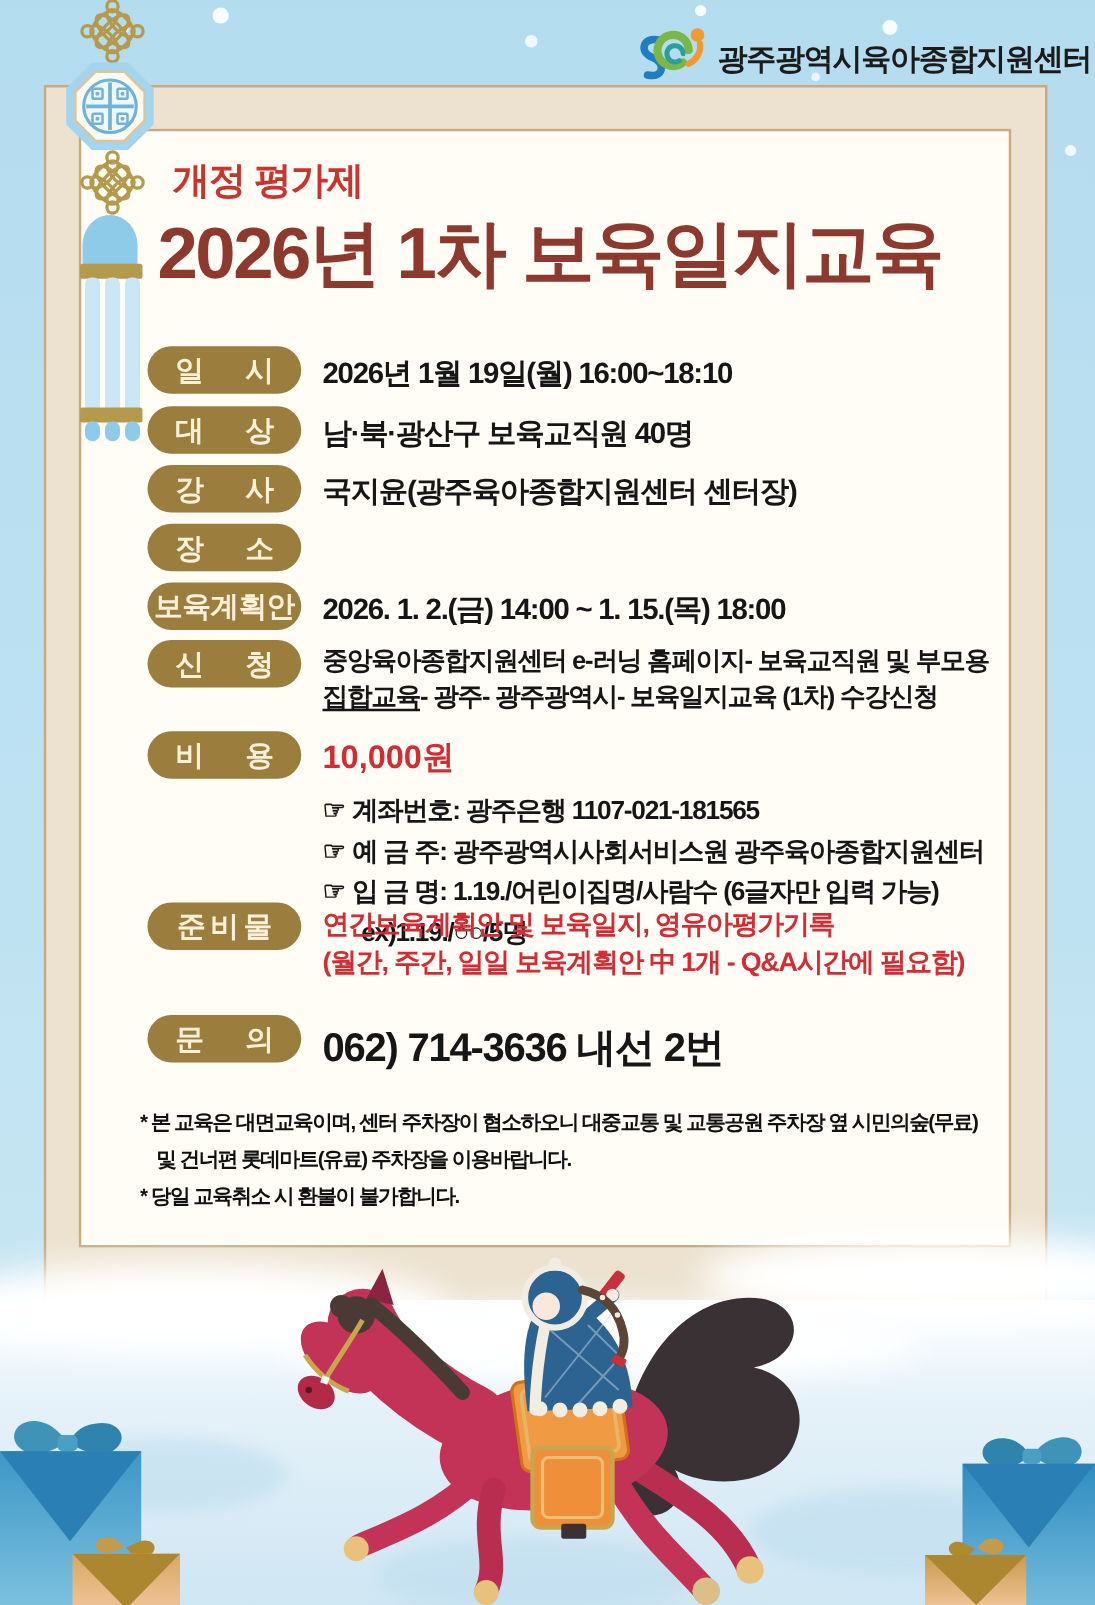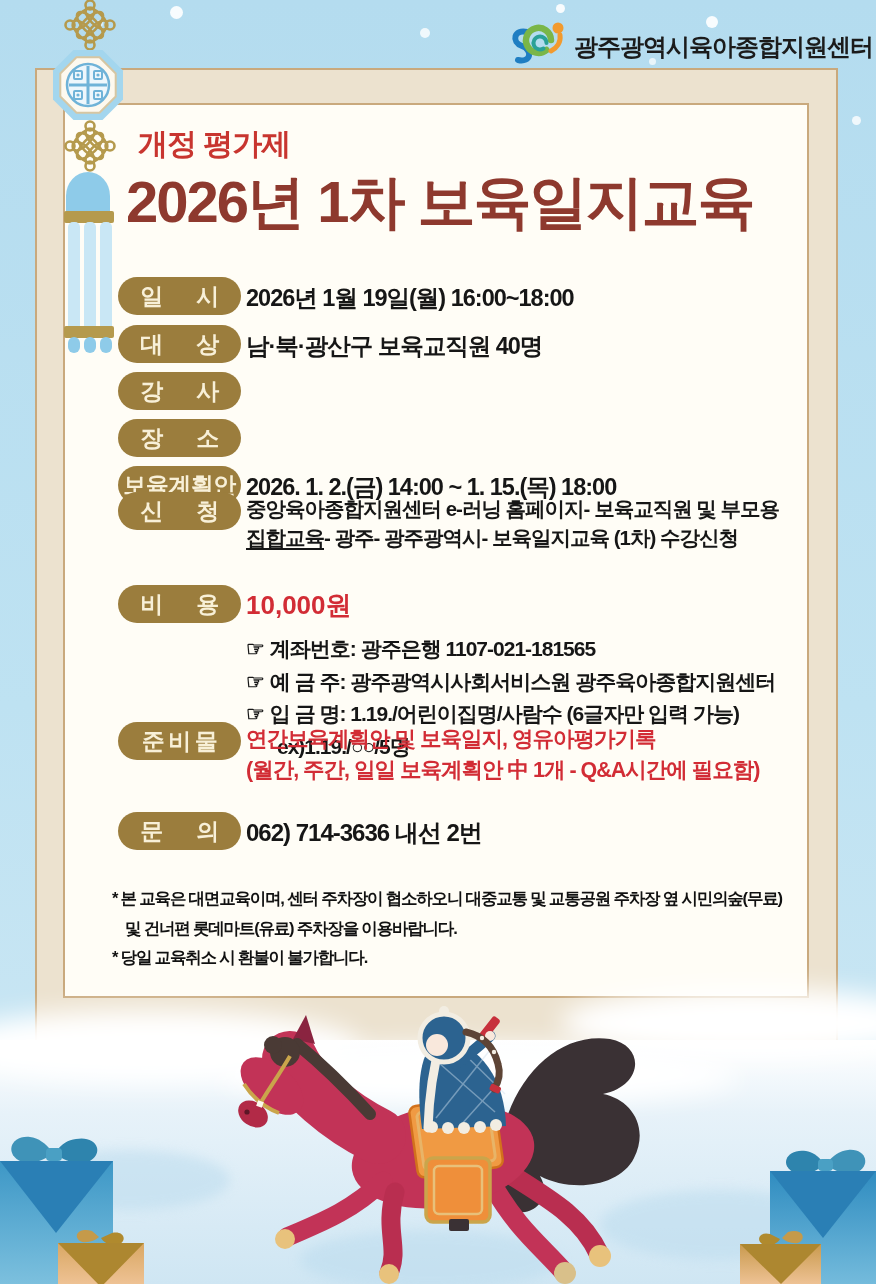--- a/index.html
+++ b/index.html
@@ -16,34 +16,34 @@
     background:#ece2cf;border:2px solid #c9a97d;}
   .inner-panel{position:absolute;left:63px;top:103px;width:746px;height:895px;
     background:#fffdf6;border:2px solid #c9a97d;}
   
   .org{position:absolute;left:574px;top:31px;font-size:24px;font-weight:800;color:#1b1b1b;letter-spacing:-1px;}
   .logo{position:absolute;left:506px;top:20px;}
   
   .eyebrow{position:absolute;left:138px;top:124px;font-size:30px;font-weight:800;color:#c8352f;letter-spacing:-1px;}
   .main-title{position:absolute;left:126px;top:164px;font-size:58px;font-weight:800;color:#8e392e;letter-spacing:-2px;white-space:nowrap;}
   
-  .row{position:absolute;left:118px;display:flex;align-items:flex-start;gap:5px;}
+  .row{position:absolute;left:118px;display:flex;align-items:flex-start;gap:17px;}
   .pill{flex:0 0 auto;width:123px;height:38px;border-radius:19px;background:#9b7d3d;
     color:#f8f0d8;font-size:23px;font-weight:800;display:flex;align-items:center;justify-content:center;
     letter-spacing:-.5px;}
   .val{font-size:23.5px;font-weight:700;color:#161616;letter-spacing:-1px;margin-top:5px;white-space:nowrap;}
   .val.sm{font-size:20.5px;margin-top:2px;line-height:1.42;}
   .red{color:#d22c35;}
   .price{font-size:26px;font-weight:800;margin-top:3px;}
   .bullets{margin-top:10px;font-size:21px;font-weight:700;color:#161616;letter-spacing:-1px;line-height:1.55;}
   .bullets .b{white-space:nowrap;}
   .bullets .ex{padding-left:31px;}
   .finger{margin-right:6px;}
   .mat{font-size:21.5px;font-weight:700;line-height:1.45;margin-top:2px;letter-spacing:-1px;white-space:nowrap;}
-  .contact-val{font-size:24px;}
+  .contact-val{font-size:32px;}
   u{text-decoration:underline;text-underline-offset:3px;}
   
   .notes{position:absolute;left:112px;top:884px;font-size:16.5px;font-weight:700;color:#111;
     letter-spacing:-1.2px;line-height:1.8;}
   .notes .ind{padding-left:13px;}
   
   .ground{position:absolute;left:0;top:1040px;width:876px;height:244px;
     background:linear-gradient(180deg,#ffffff 0%,#e7f2f9 30%,#cfe6f3 100%);}
   .gpatch{position:absolute;border-radius:50%;background:#bcdcee;opacity:.55;filter:blur(6px);}
   .snowband{position:absolute;background:#fff;border-radius:50%;filter:blur(13px);}
@@ -134,42 +134,43 @@
       <rect x="44" y="337" width="12" height="16" rx="6"></rect>
       <rect x="60" y="337" width="12" height="16" rx="6"></rect>
     </g>
   </svg>
 
   <div class="eyebrow">개정 평가제</div>
   <div class="main-title">2026년 1차 보육일지교육</div>
 
   <div class="row" style="top:277px;">
     <div class="pill">일  시</div>
-    <div class="val">2026년 1월 19일(월) 16:00~18:00</div>
+    <div class="val">2026년 1월 19일(월) 16:00~18:10</div>
   </div>
 
   <div class="row" style="top:325px;">
     <div class="pill">대  상</div>
     <div class="val">남·북·광산구 보육교직원 40명</div>
   </div>
 
   <div class="row" style="top:372px;">
     <div class="pill">강  사</div>
+    <div class="val">국지윤(광주육아종합지원센터 센터장)</div>
   </div>
 
   <div class="row" style="top:419px;">
     <div class="pill">장  소</div>
   </div>
 
   <div class="row" style="top:466px;">
     <div class="pill">보육계획안</div>
     <div class="val">2026. 1. 2.(금) 14:00 ~ 1. 15.(목) 18:00</div>
   </div>
 
-  <div class="row" style="top:492px;">
+  <div class="row" style="top:512px;">
     <div class="pill">신  청</div>
     <div class="val sm">
       <div>중앙육아종합지원센터 e-러닝 홈페이지- 보육교직원 및 부모용</div>
       <div><u>집합교육</u><span>- 광주- 광주광역시- 보육일지교육 (1차) 수강신청</span></div>
     </div>
   </div>
 
   <div class="row" style="top:585px;justify-content:flex-end;">
     <div class="pill">비  용</div>
     <div>

